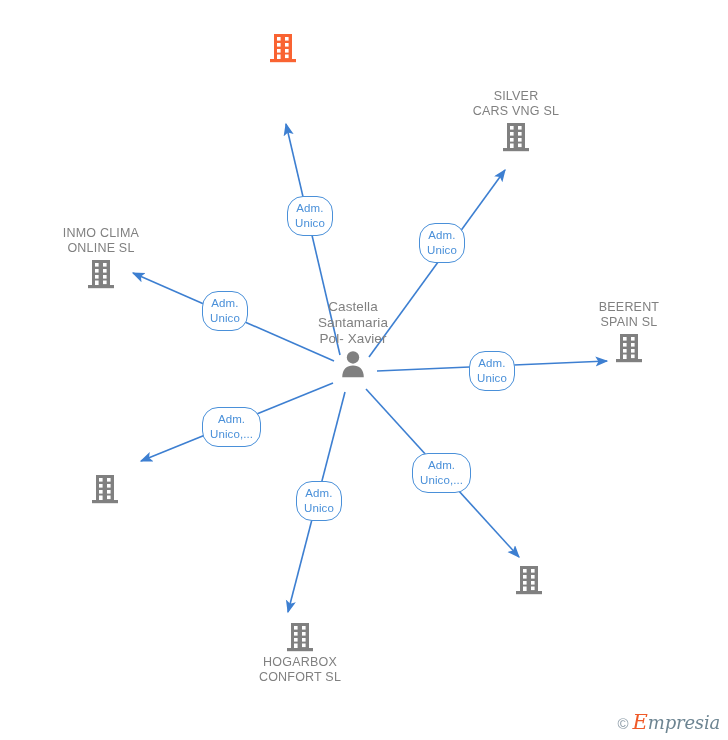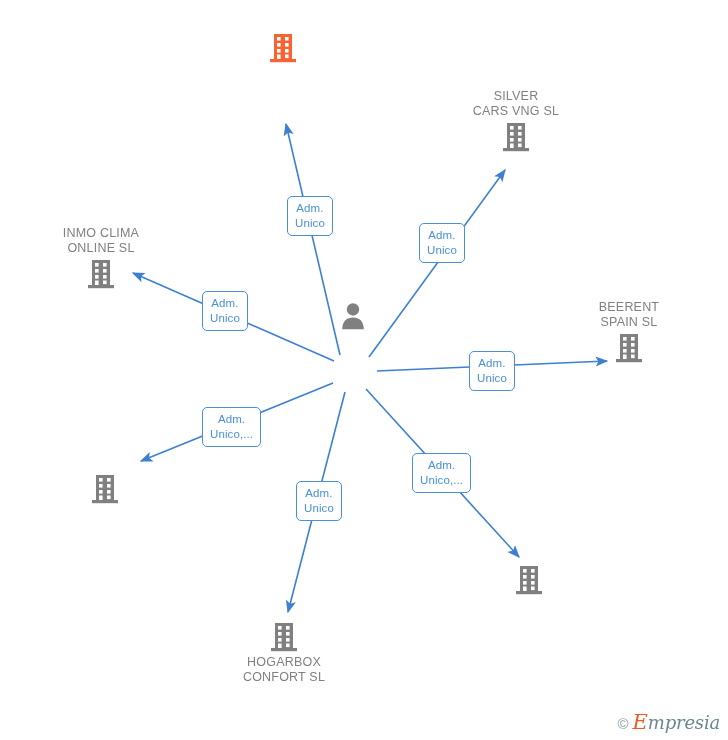--- a/index.html
+++ b/index.html
@@ -34,21 +34,21 @@
   }
   .node-icon{
     display:block;
     margin:2px auto 0 auto;
     width:30px;height:32px;
   }
   .node.below .node-icon{margin:0 auto 2px auto;}
   .edge-label{
     position:absolute;
     border:1.3px solid #4a90d9;
-    border-radius:5px;
+    border-radius:16px;
     background:#ffffff;
     color:#4a90d9;
     font-size:11.5px;
     line-height:15px;
     padding:4px 7px 4px 7px;
     text-align:center;
     white-space:pre-line;
     box-sizing:border-box;
     letter-spacing:0.1px;
   }
@@ -142,20 +142,23 @@
     <rect x="9" y="11" width="3.6" height="3.6" fill="#ffffff"></rect>
     <rect x="17" y="11" width="3.6" height="3.6" fill="#ffffff"></rect>
     <rect x="9" y="17" width="3.6" height="3.6" fill="#ffffff"></rect>
     <rect x="17" y="17" width="3.6" height="3.6" fill="#ffffff"></rect>
     <rect x="9" y="22.5" width="3.6" height="4.5" fill="#ffffff"></rect>
     <rect x="17" y="22.5" width="3.6" height="3.6" fill="#ffffff"></rect>
   </svg>
 </div>
 
 <div class="node above" style="left:353px;top:299px;">
+  <div class="node-label person">Castella
+Santamaria
+Pol-  Xavier</div>
   <svg class="node-icon" viewBox="0 0 30 32" style="width:32px;height:30px;">
     <circle cx="15" cy="9" r="6.6" fill="#808080"></circle>
     <path d="M3.5,30 C3.5,21.5 8.5,17.5 15,17.5 C21.5,17.5 26.5,21.5 26.5,30 Z" fill="#808080"></path>
   </svg>
 </div>
 
 <div class="node below" style="left:105px;top:473px;">
   <svg class="node-icon" viewBox="0 0 30 32">
     <rect x="6" y="2" width="18" height="25" fill="#808080"></rect>
     <rect x="2" y="27" width="26" height="3.2" fill="#808080"></rect>
@@ -178,21 +181,21 @@
     <rect x="17" y="5" width="3.6" height="3.6" fill="#ffffff"></rect>
     <rect x="9" y="11" width="3.6" height="3.6" fill="#ffffff"></rect>
     <rect x="17" y="11" width="3.6" height="3.6" fill="#ffffff"></rect>
     <rect x="9" y="17" width="3.6" height="3.6" fill="#ffffff"></rect>
     <rect x="17" y="17" width="3.6" height="3.6" fill="#ffffff"></rect>
     <rect x="9" y="22.5" width="3.6" height="4.5" fill="#ffffff"></rect>
     <rect x="17" y="22.5" width="3.6" height="3.6" fill="#ffffff"></rect>
   </svg>
 </div>
 
-<div class="node below" style="left:284px;top:621px;">
+<div class="node below" style="left:300px;top:621px;">
   <svg class="node-icon" viewBox="0 0 30 32">
     <rect x="6" y="2" width="18" height="25" fill="#808080"></rect>
     <rect x="2" y="27" width="26" height="3.2" fill="#808080"></rect>
     <rect x="9" y="5" width="3.6" height="3.6" fill="#ffffff"></rect>
     <rect x="17" y="5" width="3.6" height="3.6" fill="#ffffff"></rect>
     <rect x="9" y="11" width="3.6" height="3.6" fill="#ffffff"></rect>
     <rect x="17" y="11" width="3.6" height="3.6" fill="#ffffff"></rect>
     <rect x="9" y="17" width="3.6" height="3.6" fill="#ffffff"></rect>
     <rect x="17" y="17" width="3.6" height="3.6" fill="#ffffff"></rect>
     <rect x="9" y="22.5" width="3.6" height="4.5" fill="#ffffff"></rect>

